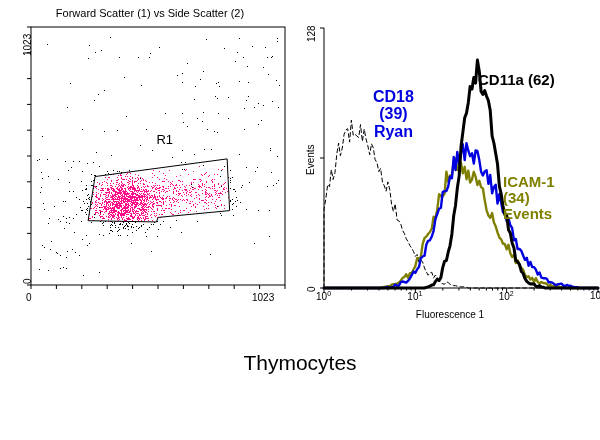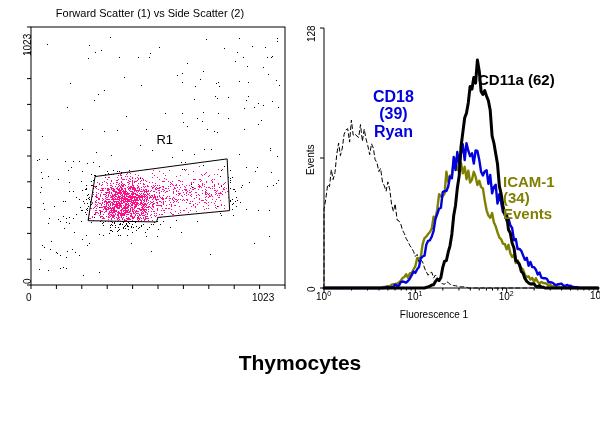--- a/index.html
+++ b/index.html
@@ -83,21 +83,21 @@
   #hist-ymin {
     position: absolute;
     left: 306px; top: 292px;
     font-size: 10px; color: #000;
     transform: rotate(-90deg);
     transform-origin: left top;
     white-space: nowrap;
   }
   #hist-xtitle {
     position: absolute;
-    left: 284px; top: 309px;
+    left: 300px; top: 309px;
     width: 300px;
     text-align: center;
     font-size: 10px;
     color: #000;
   }
   .hist-xtick {
     position: absolute;
     top: 290px;
     font-size: 10px;
     color: #000;
@@ -131,21 +131,21 @@
     text-align: left;
   }
 
   
   #caption {
     position: absolute;
     left: 0; top: 351px;
     width: 600px;
     text-align: center;
     font-size: 21px;
-    font-weight: bold;
+    font-weight: normal;
     color: #000000;
   }
 </style>
 </head>
 <body>
 
 <div id="figure">
 
   <div class="panel" id="scatter-panel">
     <div id="scatter-title">Forward Scatter (1) vs Side Scatter (2)</div>

